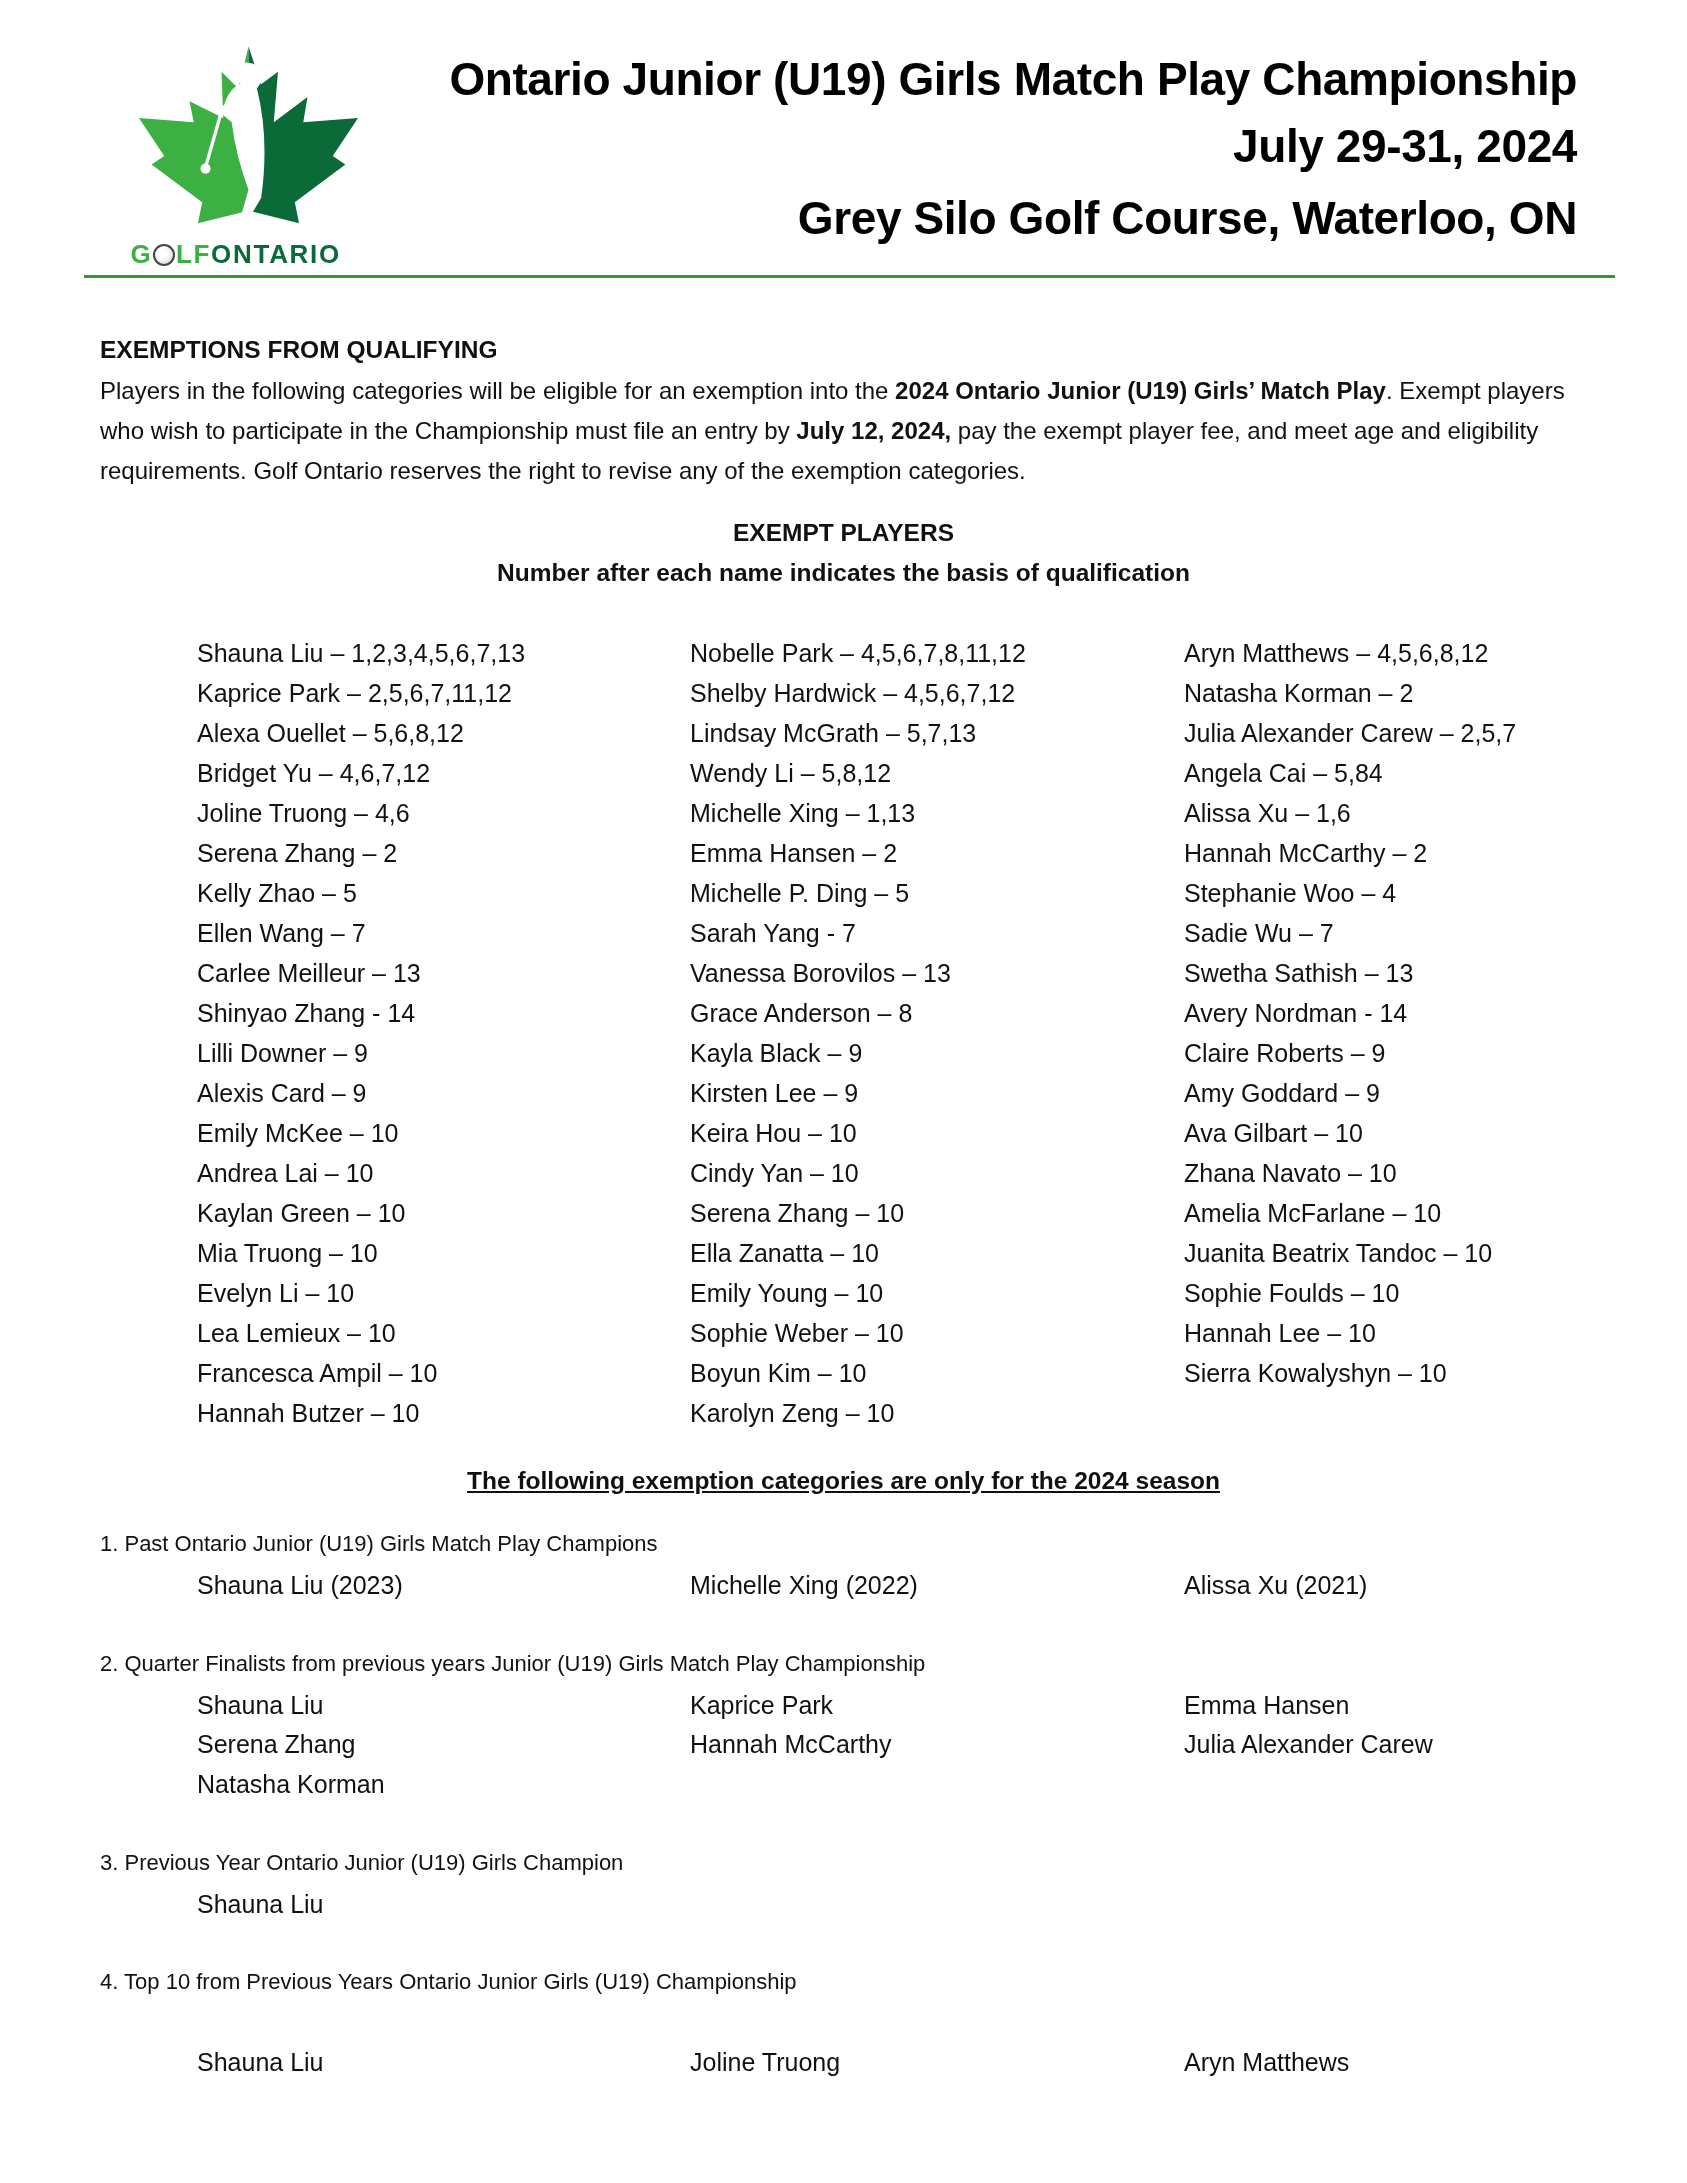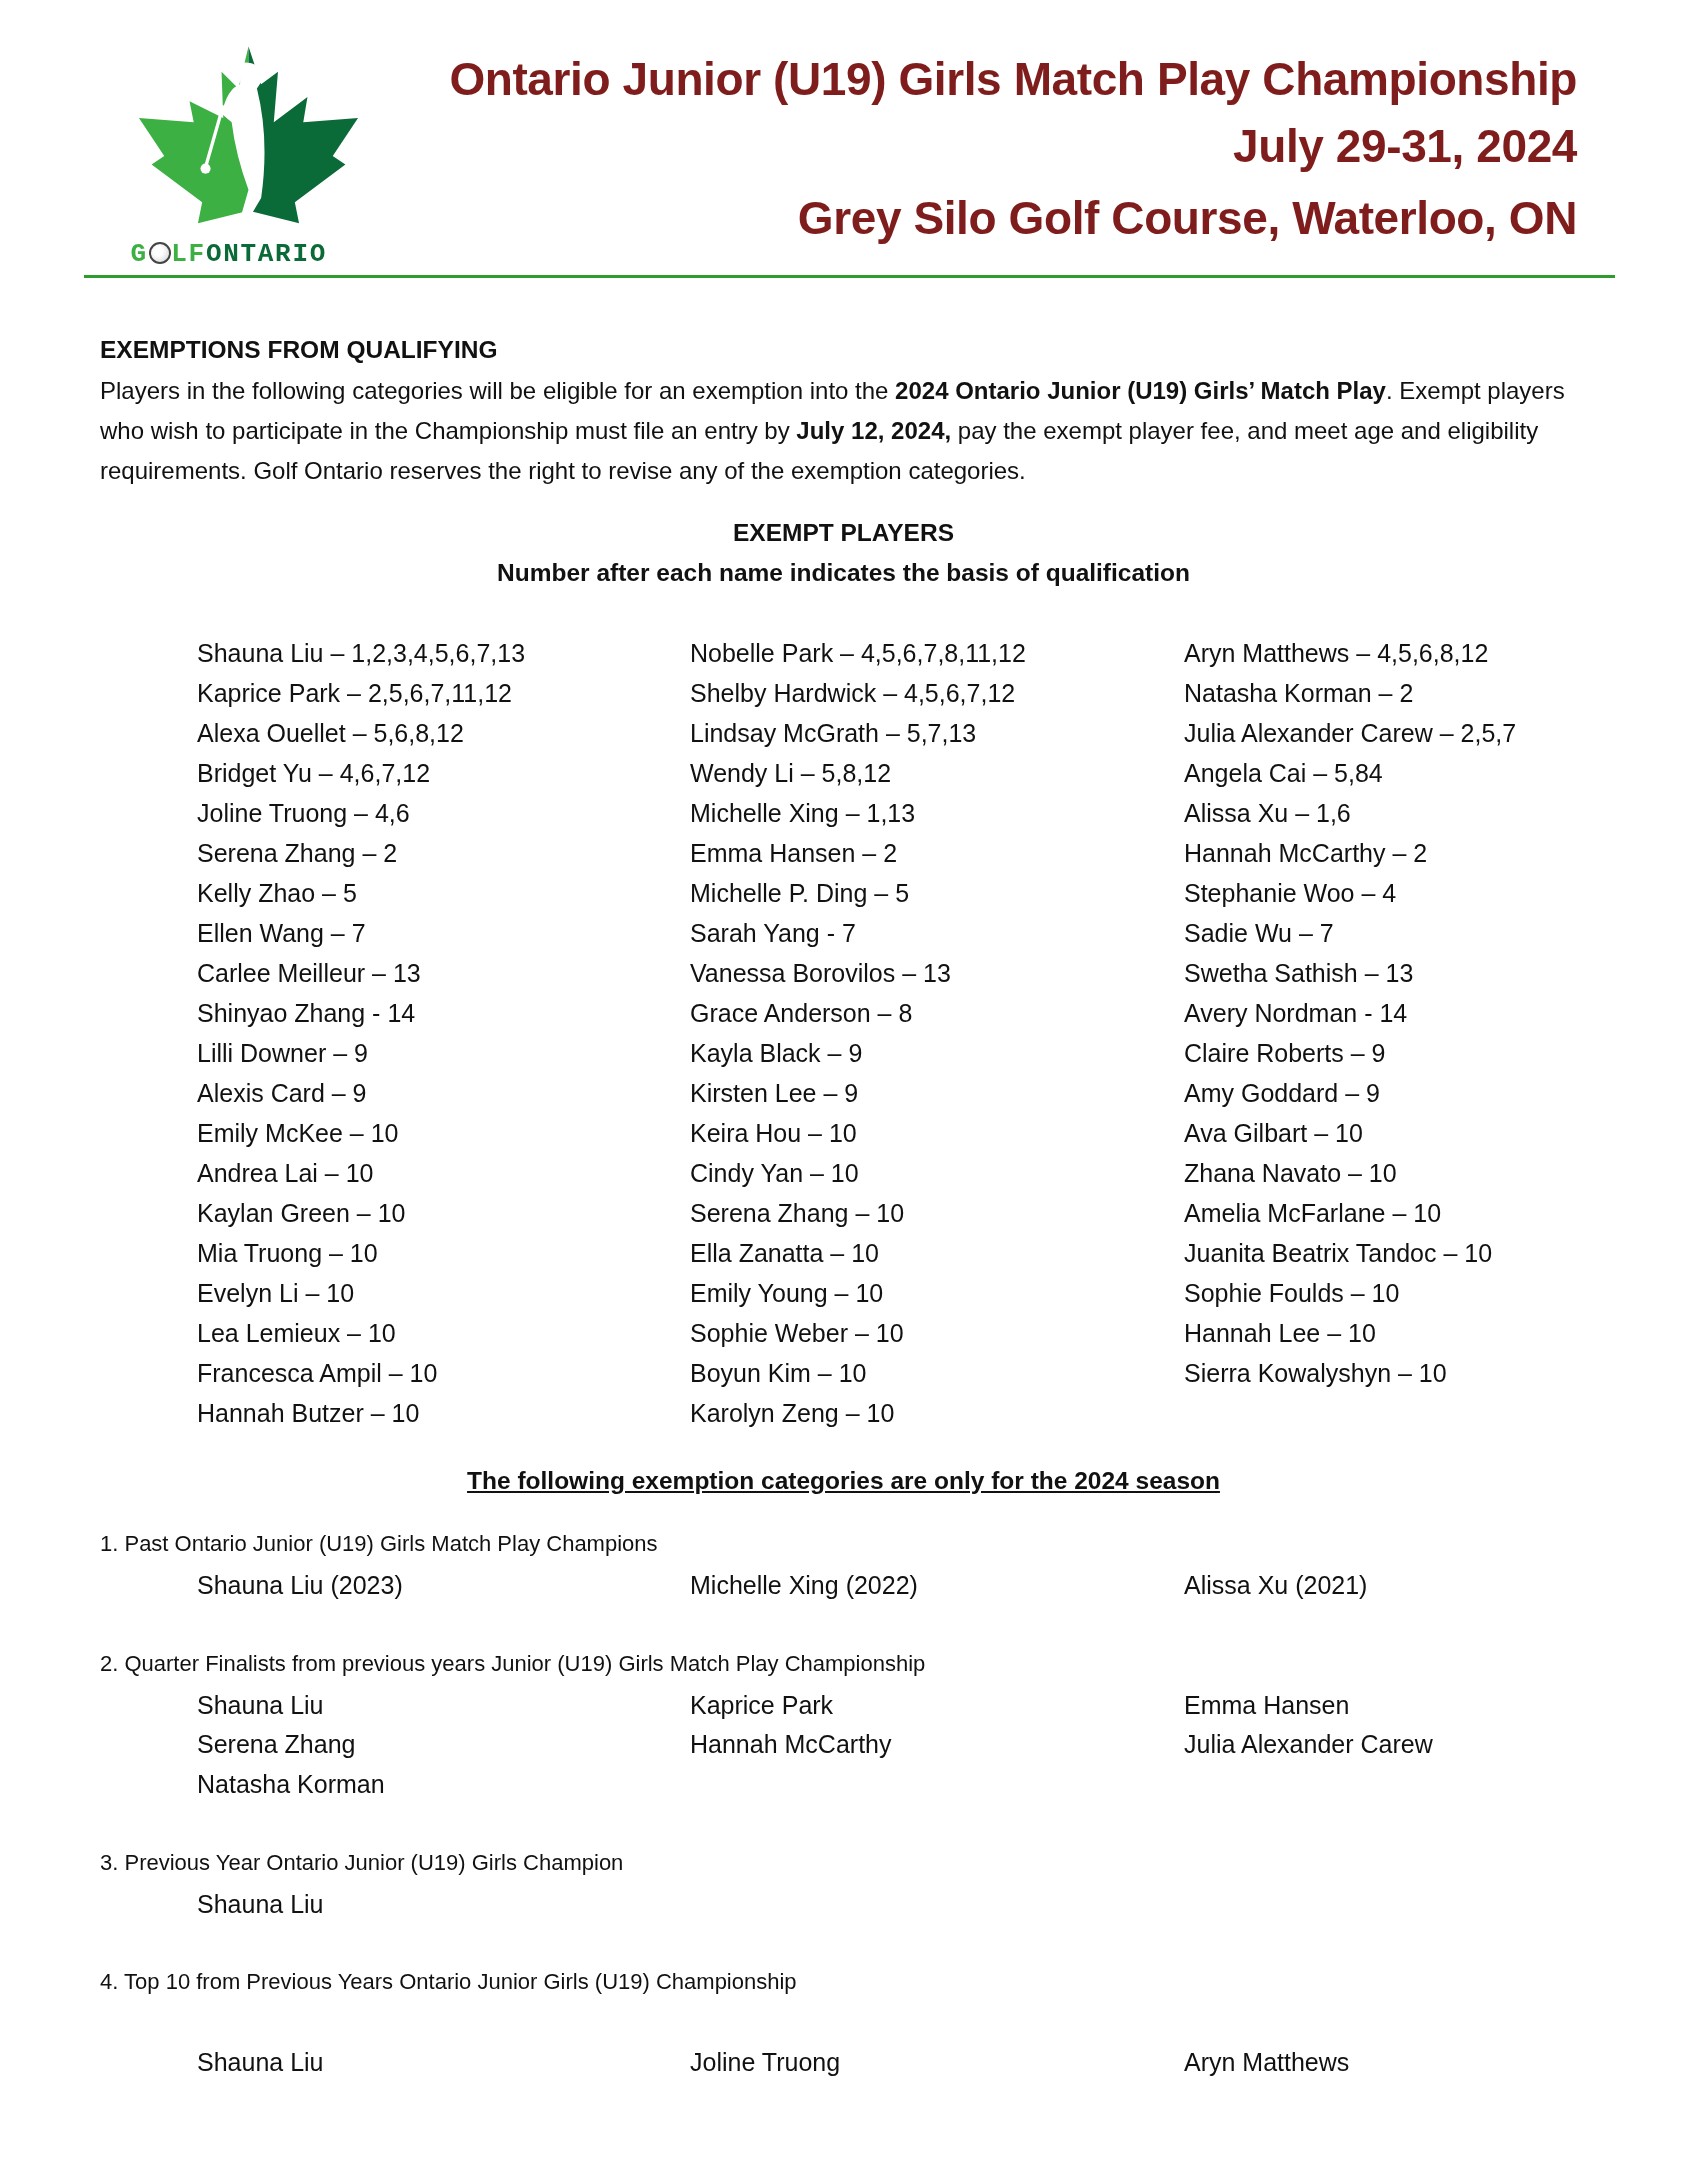--- a/index.html
+++ b/index.html
@@ -6,31 +6,31 @@
   body {
     width: 1687px; height: 2183px; position: relative; overflow: hidden;
     font-family: "Liberation Sans", "DejaVu Sans", sans-serif;
     color: #111111;
   }
   .abs { position: absolute; }
   
   .logo { left: 122px; top: 38px; width: 253px; height: 240px; }
   .logo-word {
     position: absolute; left: 8.4px; top: 201px; font-weight: bold; font-size: 26px;
-    letter-spacing: 1.7px; font-family: Liberation Mono, monospace; white-space: nowrap;
+    letter-spacing: 1.7px; font-family: Liberation Sans, sans-serif; white-space: nowrap;
   }
   .logo-word .g1 { color: #3cb043; }
   .logo-word .g2 { color: #0b6b38; }
   .logo-word .ball {
     display: inline-block; width: 22px; height: 22px; border-radius: 50%;
     border: 2.5px solid #444; background: radial-gradient(circle at 40% 40%, #ffffff 30%, #cfcfcf 100%);
     vertical-align: -2.5px; margin: 0 0.8px; box-sizing: border-box;
   }
   .title-block {
-    right: 110px; top: 46px; text-align: right; font-weight: bold; color: #7f1d1d;
+    right: 110px; top: 46px; text-align: right; font-weight: bold; color: #000000;
     font-family: "Liberation Sans", sans-serif;
   }
   .title-line { font-size: 46px; line-height: 67px; white-space: nowrap; letter-spacing: -0.4px; }
   .title-line.l3 { margin-top: 5px; }
   .rule {
     left: 84px; top: 275px; width: 1531px; height: 3.4px; background: #2e9b2e;
   }
   
   .section-heading {
     left: 100px; top: 336px; font-weight: bold; font-size: 24.5px; white-space: nowrap;

